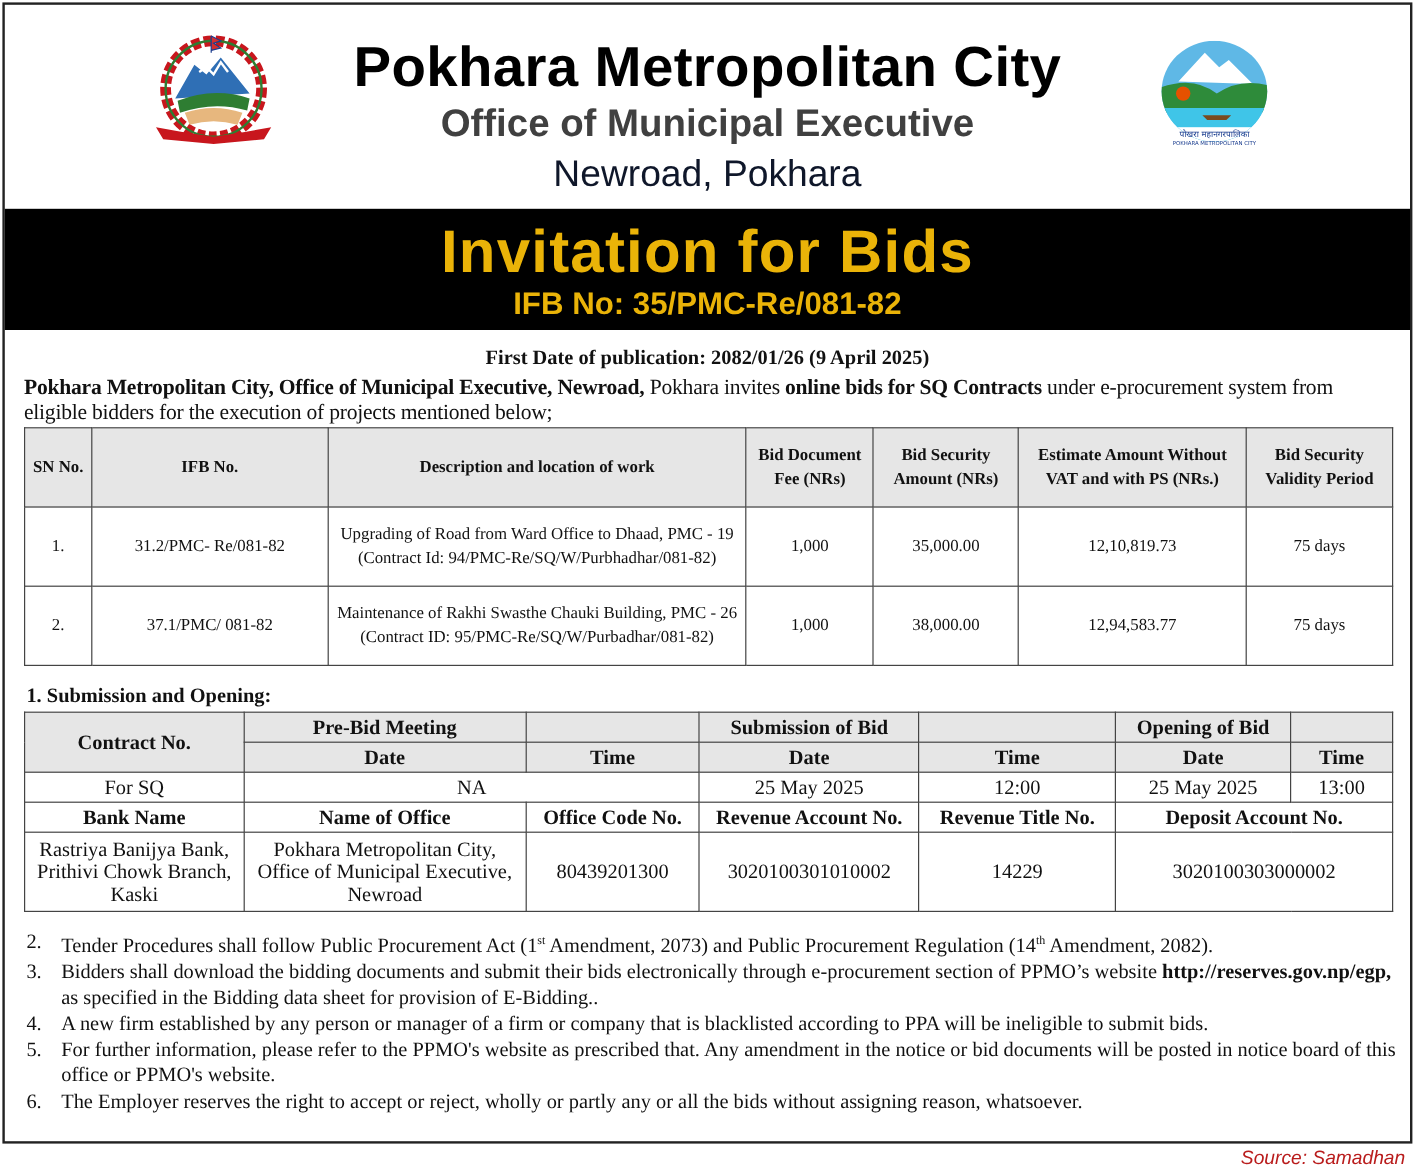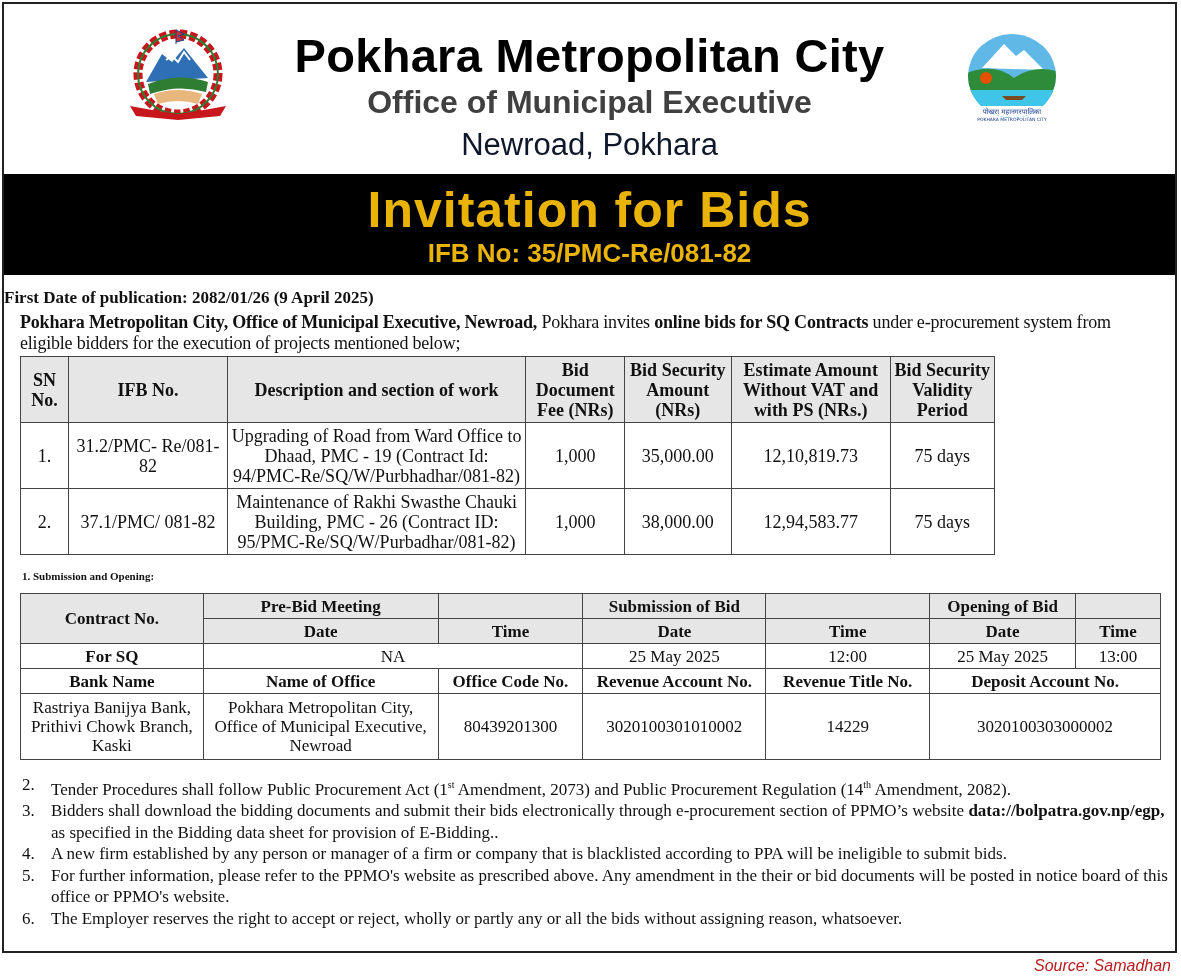--- a/index.html
+++ b/index.html
@@ -7,30 +7,30 @@
   .frame { position:absolute; left:2px; top:2px; width:1175px; height:951px; border:2px solid #222; box-sizing:border-box; background:#fff; }
   .header { position:absolute; left:0; top:0; width:100%; height:170px; }
   .emblem { position:absolute; left:118px; top:22px; width:112px; height:96px; }
   .pmc-logo { position:absolute; left:960px; top:30px; width:96px; height:90px; }
   .h1 { position:absolute; left:0; width:100%; top:24px; text-align:center; font-family:"Liberation Sans", sans-serif; font-weight:bold; font-size:47px; color:#000; letter-spacing:0.3px; }
   .h2 { position:absolute; left:0; width:100%; top:80px; text-align:center; font-family:"Liberation Sans", sans-serif; font-weight:bold; font-size:32px; color:#404040; }
   .h3 { position:absolute; left:0; width:100%; top:123px; text-align:center; font-family:"Liberation Sans", sans-serif; font-size:31px; color:#0f172a; }
   .banner { position:absolute; left:0; top:170px; width:100%; height:101px; background:#000; color:#eab308; text-align:center; }
   .banner .t1 { font-family:"Liberation Sans", sans-serif; font-weight:bold; font-size:50px; line-height:56px; margin-top:8px; letter-spacing:1px; }
   .banner .t2 { font-family:"Liberation Sans", sans-serif; font-weight:bold; font-size:26px; line-height:30px; }
-  .pubdate { position:absolute; left:0; width:100%; top:284px; text-align:left; font-weight:bold; font-size:17px; }
+  .pubdate { position:absolute; left:0; width:100%; top:284px; text-align:center; font-weight:bold; font-size:17px; }
   .intro { position:absolute; left:16px; width:1145px; top:308px; font-size:18px; line-height:21px; letter-spacing:-0.2px; }
   .intro b { font-weight:bold; }
   table { border-collapse:collapse; position:absolute; font-family:"Liberation Serif", serif; }
   td, th { border:1px solid #444; text-align:center; vertical-align:middle; padding:0 3px; }
   th { background:#e6e6e6; font-weight:bold; }
-  .t-main { left:16px; top:352px; width:975px; font-size:18px; line-height:20px; }
+  .t-main { left:16px; top:352px; width:1141px; font-size:14px; line-height:20px; }
   .t-main th { height:65px; }
   .t-main td { height:65px; }
-  .sec1 { position:absolute; left:18px; top:566px; font-weight:bold; font-size:11px; }
+  .sec1 { position:absolute; left:18px; top:566px; font-weight:bold; font-size:17px; }
   .t-sub { left:16px; top:589px; width:1141px; font-size:17px; line-height:19px; }
   .t-sub th, .t-sub td { height:24px; }
   .notes { position:absolute; left:18px; top:770px; width:1150px; font-size:17px; line-height:21.5px; }
   .note { display:flex; }
   .note .n { width:29px; flex:none; }
   .signoff { position:absolute; right:22px; top:926px; font-weight:bold; font-size:18px; }
   .source { position:absolute; right:10px; top:957px; font-family:"Liberation Sans", sans-serif; font-style:italic; font-size:16px; color:#b91c1c; }
   sup { font-size:10px;margin-top:15px; }
 </style>
 </head>
@@ -90,21 +90,21 @@
         <col style="width:349px">
         <col style="width:106px">
         <col style="width:121px">
         <col style="width:190px">
         <col style="width:122px">
     </colgroup>
     <tbody>
         <tr>
       <th>SN No.</th>
       <th>IFB No.</th>
-      <th>Description and section of work</th>
+      <th>Description and location of work</th>
       <th>Bid Document Fee (NRs)</th>
       <th>Bid Security Amount (NRs)</th>
       <th>Estimate Amount Without VAT and with PS (NRs.)</th>
       <th>Bid Security Validity Period</th>
     </tr>
     <tr>
       <td>1.</td>
       <td>31.2/PMC- Re/081-82</td>
       <td>Upgrading of Road from Ward Office to Dhaad, PMC - 19 (Contract Id: 94/PMC-Re/SQ/W/Purbhadhar/081-82)</td>
       <td>1,000</td>
@@ -148,21 +148,21 @@
     </tr>
     <tr>
       <th>Date</th>
       <th>Time</th>
       <th>Date</th>
       <th>Time</th>
       <th>Date</th>
       <th>Time</th>
     </tr>
     <tr>
-      <td style="font-weight:bold">For SQ</td>
+      <td style="font-weight:normal">For SQ</td>
       <td colspan="2">NA</td>
       <td>25 May 2025</td>
       <td>12:00</td>
       <td>25 May 2025</td>
       <td>13:00</td>
     </tr>
     <tr>
       <td style="font-weight:bold">Bank Name</td>
       <td style="font-weight:bold">Name of Office</td>
       <td style="font-weight:bold">Office Code No.</td>
@@ -181,29 +181,29 @@
   </tbody>
     </table>
 
   <div class="notes">
     <div class="note">
       <span class="n">2.</span>
       <span><span>Tender Procedures shall follow Public Procurement Act (1</span><sup>st</sup><span> Amendment, 2073) and Public Procurement Regulation (14</span><sup>th</sup><span> Amendment, 2082).</span></span>
     </div>
     <div class="note">
       <span class="n">3.</span>
-      <span><span>Bidders shall download the bidding documents and submit their bids electronically through e-procurement section of PPMO’s website </span><b>data://bolpatra.gov.np/egp,</b><span> as specified in the Bidding data sheet for provision of E-Bidding..</span></span>
+      <span><span>Bidders shall download the bidding documents and submit their bids electronically through e-procurement section of PPMO’s website </span><b>http://reserves.gov.np/egp,</b><span> as specified in the Bidding data sheet for provision of E-Bidding..</span></span>
     </div>
     <div class="note">
       <span class="n">4.</span>
       <span>A new firm established by any person or manager of a firm or company that is blacklisted according to PPA will be ineligible to submit bids.</span>
     </div>
     <div class="note">
       <span class="n">5.</span>
-      <span>For further information, please refer to the PPMO's website as prescribed above. Any amendment in the their or bid documents will be posted in notice board of this office or PPMO's website.</span>
+      <span>For further information, please refer to the PPMO's website as prescribed that. Any amendment in the notice or bid documents will be posted in notice board of this office or PPMO's website.</span>
     </div>
     <div class="note">
       <span class="n">6.</span>
       <span>The Employer reserves the right to accept or reject, wholly or partly any or all the bids without assigning reason, whatsoever.</span>
     </div>
   </div>
 
 </div>
 
 <div class="source">Source: Samadhan</div>

